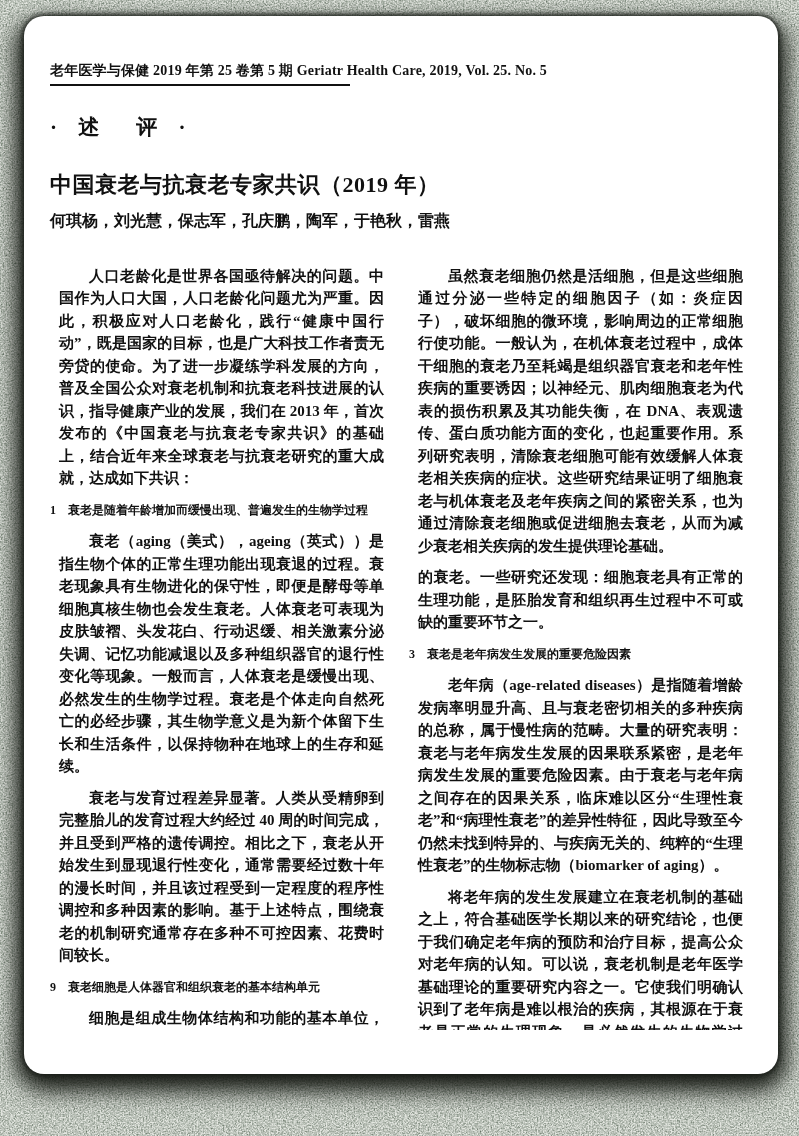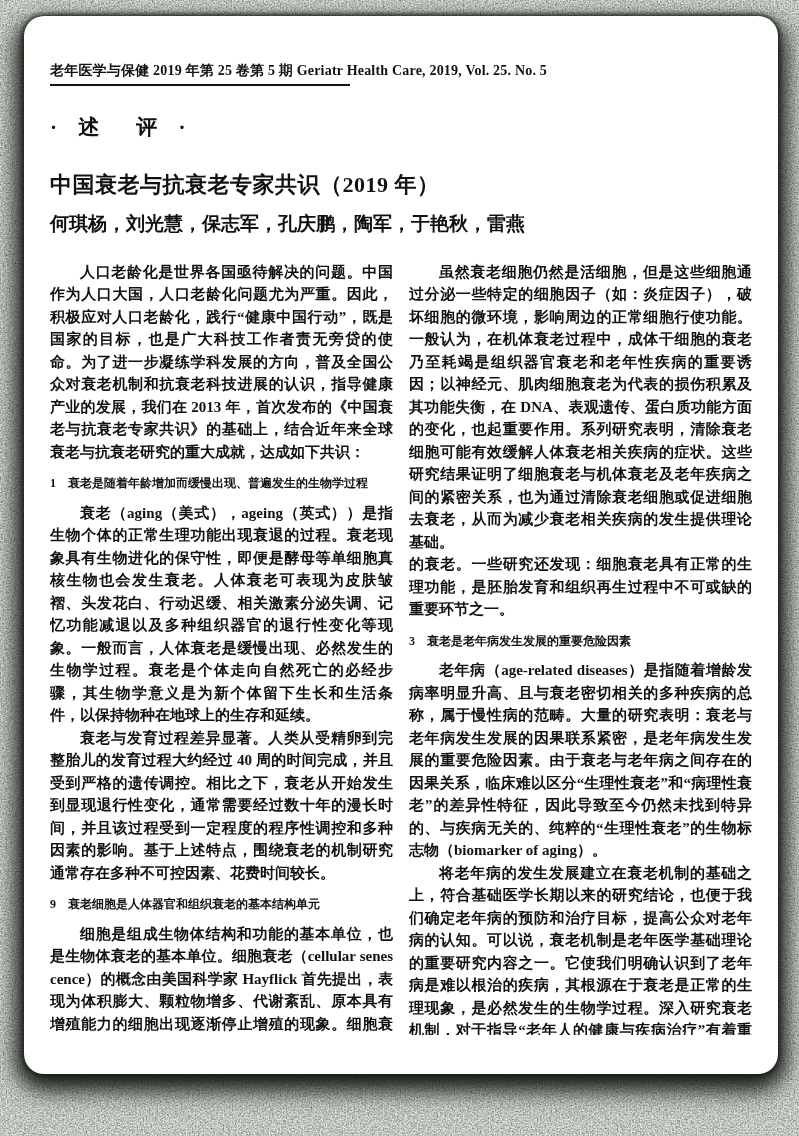--- a/index.html
+++ b/index.html
@@ -54,40 +54,40 @@
   }
   .title {
     margin: 30px 0 0 0;
     font-size: 22px;
     font-weight: bold;
     line-height: 1.25;
     letter-spacing: 0.5px;
   }
   .authors {
     margin-top: 12px;
-    font-size: 19px;
+    font-size: 16px;
     font-weight: bold;
   }
   .columns {
     margin-top: 24px;
     display: flex;
     gap: 16px;
   }
   .col {
     width: 343px;
     height: 774px;
     overflow: hidden;
     font-size: 15px;
     line-height: 22.5px;
     font-weight: 700;
     text-align: justify;
     word-break: break-all;
   }
   .para {
-    margin: 0;
+    margin: 9px;
     text-indent: 2em;
   }
   .para.no-indent {
     text-indent: 0;
   }
   .sec-heading {
     margin: 9px 0 7px 0;
     font-size: 12px;
     line-height: 22.5px;
     font-weight: 700;

